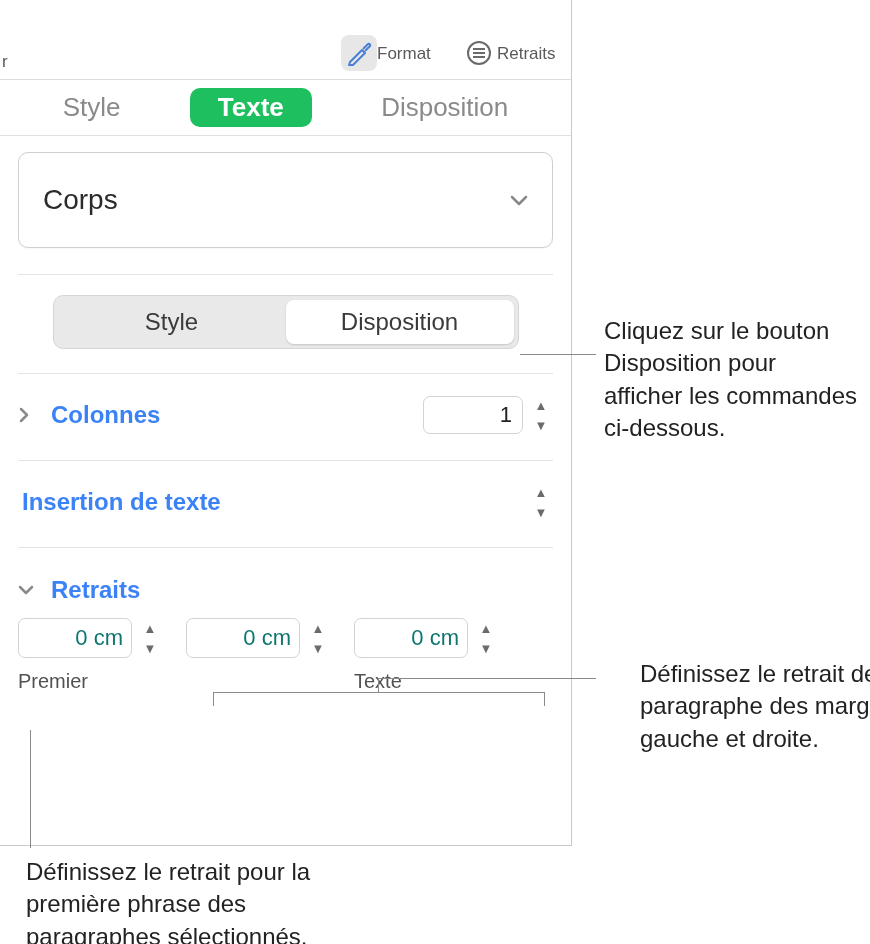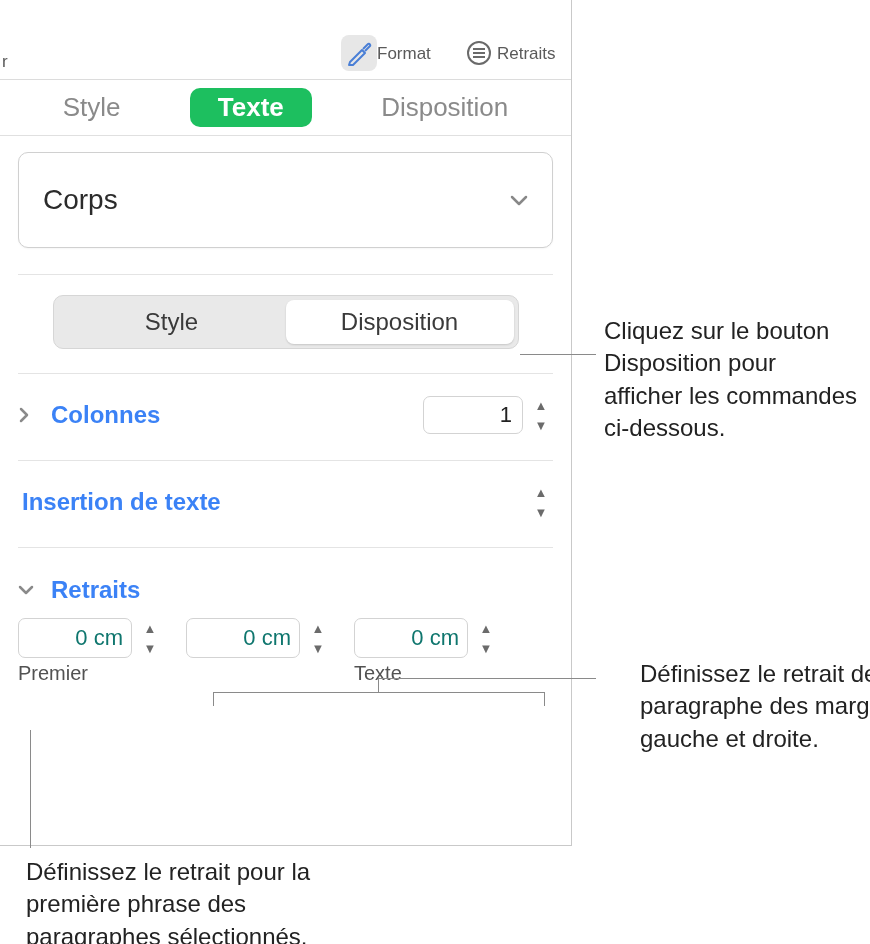--- a/index.html
+++ b/index.html
@@ -192,21 +192,21 @@
     border-radius: 7px;
     text-align: right;
     padding-right: 8px;
     font-size: 22px;
     color: #0f766e;
     background: #fff;
   }
   .indent-label {
     font-size: 20px;
     color: #525252;
-    margin-top: 4px;
+    margin-top: 12px;
   }
 
   
   .callout {
     position: absolute;
     font-size: 24px;
     color: #222;
     line-height: 1.35;
   }
   .callout-line {

